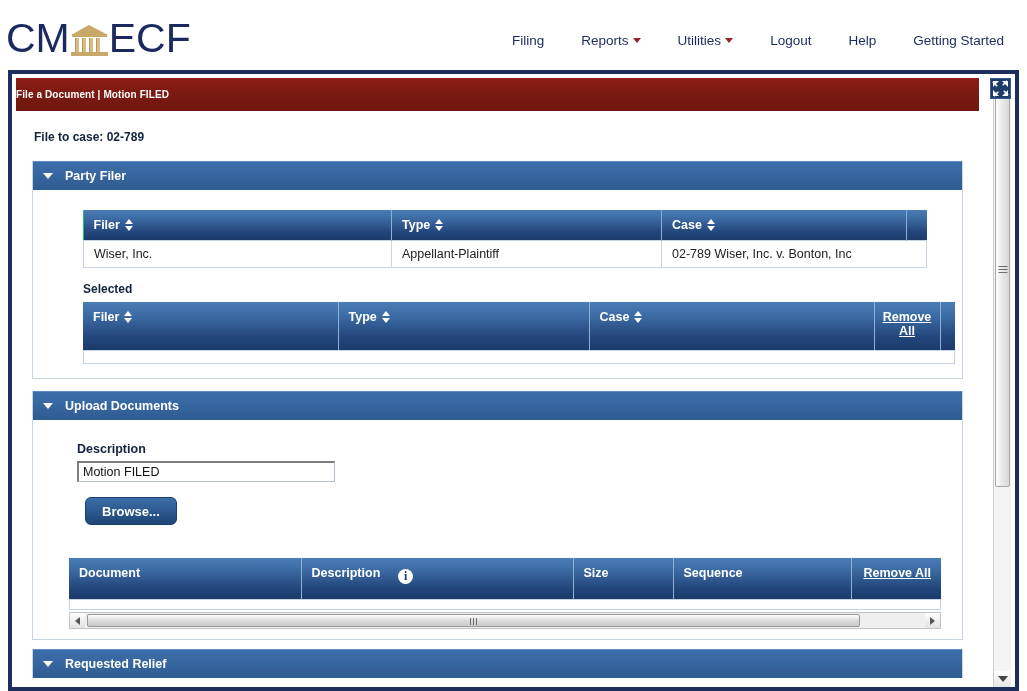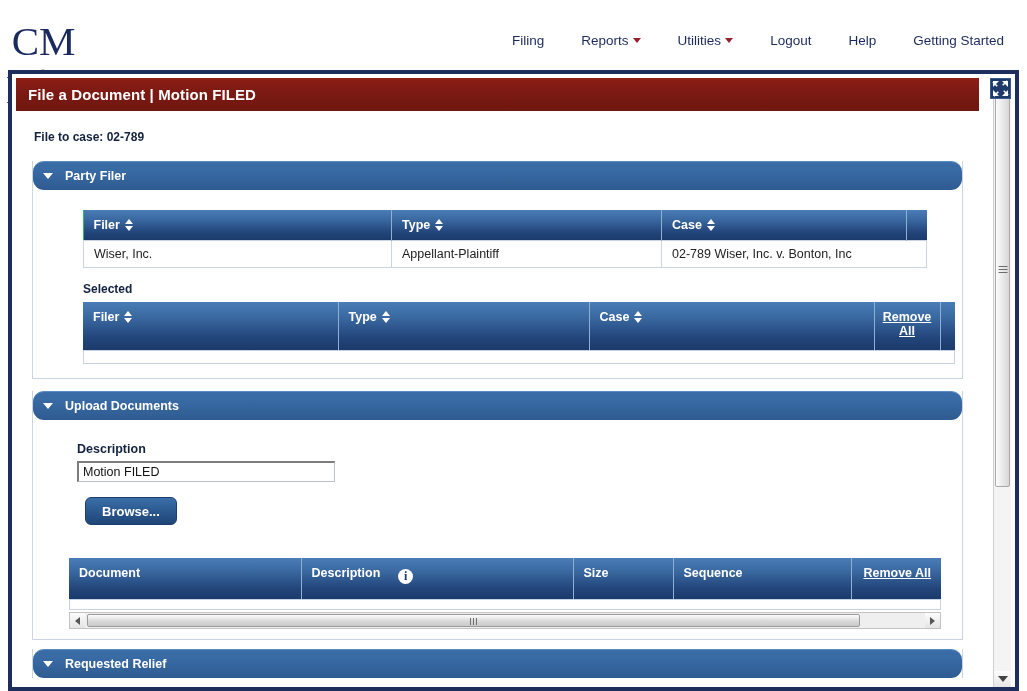--- a/index.html
+++ b/index.html
@@ -15,26 +15,25 @@
   
   .topbar {
     position: absolute; left: 0; top: 0;
     width: 1027px; height: 70px;
     background: #ffffff;
   }
   .logo {
     position: absolute; left: 6px; top: 17px;
     height: 42px;
     display: flex; align-items: center;
-    font-family: Liberation Serif, serif;
+    font-family: Liberation Sans, sans-serif;
     font-size: 40px;
     color: #1b2a5e;
     letter-spacing: 0px;
     user-select: none;
-    flex-direction: column;
   }
   .logo-cm { font-size: 41px; color: #1b2a5e; }
   .logo-ecf { font-size: 41px; color: #1b2a5e; }
   .courthouse {
     position: relative;
     width: 37px; height: 34px;
     margin: 0 1px 0 1px;
     display: inline-block;
     top: 2px;
   }
@@ -119,25 +118,24 @@
     width: 963px; height: 609px;
     background: #ffffff;
     overflow: hidden;
   }
 
   .title-bar {
     position: relative;
     height: 33px;
     background: linear-gradient(to bottom, #8f1d16 0%, #7d1a13 40%, #6e1710 100%);
     color: #ffffff;
-    font-size: 15px;
+    font-size: 10px;
     font-weight: bold;
     display: flex;
     align-items: center;
-    padding-left: 12px;
     letter-spacing: 0.1px;
   }
 
   .case-line {
     margin: 19px 0 0 18px;
     font-size: 12px;
     font-weight: bold;
     color: #12223f;
   }
 
@@ -150,21 +148,20 @@
   .section-head {
     height: 29px;
     background: linear-gradient(to bottom, #3a6ea8 0%, #3767a0 45%, #2e5b90 100%);
     border-top: 1px solid #5b8cc0;
     display: flex; align-items: center;
     color: #ffffff;
     font-size: 12.5px;
     font-weight: bold;
     padding-left: 10px;
     cursor: pointer;
-    border-radius: 11px;
   }
   .sec-caret {
     width: 0; height: 0;
     border-left: 5px solid transparent;
     border-right: 5px solid transparent;
     border-top: 6px solid #ffffff;
     margin-right: 12px;
   }
   .section-body {
     background: #ffffff;

